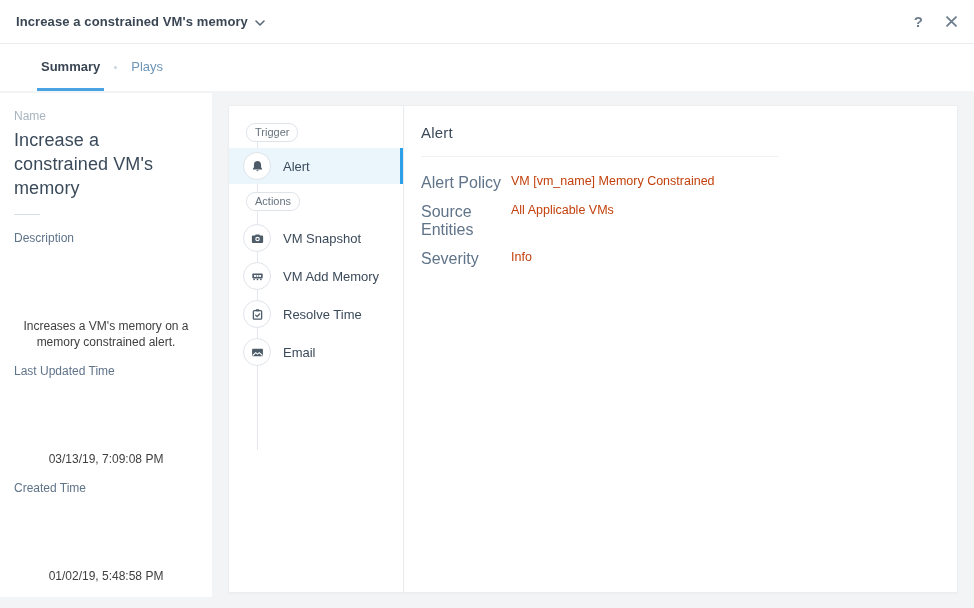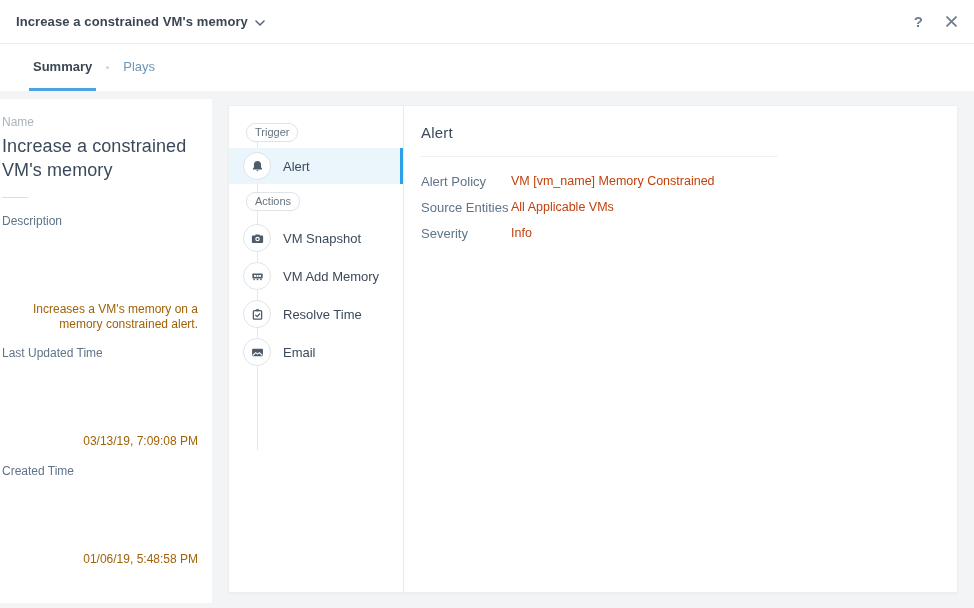--- a/index.html
+++ b/index.html
@@ -19,47 +19,47 @@
   .title-dropdown { display:flex; align-items:center; gap:7px; cursor:pointer; }
   .topbar-title { font-size:13px; font-weight:bold; color:#3a4654; letter-spacing:.1px; }
   .caret { display:flex; align-items:center; margin-top:2px; }
   .topbar-right { margin-left:auto; display:flex; align-items:center; gap:22px; }
   .help-icon { font-size:15px; font-weight:bold; color:#6f7e8d; cursor:pointer; }
   .close-btn { display:flex; align-items:center; cursor:pointer; }
 
   
   .tabbar {
     height:47px; background:#fff; display:flex; align-items:stretch;
-    padding-left:19px;
+    padding-left:27px;
     text-align:center;
   }
   .tab {
     display:flex; align-items:center; padding:0 4px; margin:0 10px;
     font-size:13px; border-bottom:3px solid transparent; cursor:pointer;
   }
   .tab.active { color:#3a4654; font-weight:bold; border-bottom-color:#4aa3e3; }
   .tab.inactive { color:#6e96b8; }
   .tab-sep { width:3px; height:3px; border-radius:50%; background:#ccd4da; align-self:center; }
 
   
   .main {
     position:relative; height:517px; background:#f2f4f5;
   }
 
   
   .left-panel {
-    position:absolute; left:0; top:8px; width:212px; height:504px;
-    background:#fff; padding:16px 14px 0 2px;
+    position:absolute; left:0; top:2px; width:212px; height:504px;
+    background:#fff; padding:16px 14px 0 14px;
   }
   .name-label { font-size:12px; color:#a9b4be; margin-bottom:6px; }
   .name-value { font-size:18px; font-weight:400; color:#3b4a5a; line-height:1.32; letter-spacing:.1px; }
   .name-divider { width:26px; border-top:1px solid #d9dfe5; margin:14px 0 16px 0; }
   .field-row { display:flex; margin-bottom:14px;flex-direction:column; }
   .field-label { flex:0 0 88px; font-size:12px; color:#5f7389; line-height:1.28; }
-  .field-value { flex:1; font-size:12px; color:#a16207; text-align:right; line-height:1.28; }
+  .field-value { flex:1; font-size:12px; color:#404040; text-align:center; line-height:1.28; }
 
   
   .card {
     position:absolute; left:228px; top:14px; width:730px; height:488px;
     background:#fff; border:1px solid #eceef0;
     box-shadow:0 1px 2px rgba(0,0,0,0.03);
     display:flex;
   }
   .workflow-col {
     width:175px; flex:0 0 175px; border-right:1px solid #e8ebee;
@@ -87,21 +87,21 @@
     width:28px; height:28px; border-radius:50%; background:#fff;
     border:1px solid #dfe4e9; margin-left:14px;
     display:flex; align-items:center; justify-content:center; flex:0 0 28px;
   }
   .wf-label { margin-left:12px; font-size:13px; color:#3b4a5a; }
 
   .detail-col { flex:1; padding:18px 16px 0 17px; }
   .detail-heading { font-size:15px; color:#3b4a5a; letter-spacing:.2px; }
   .detail-divider { width:357px; border-top:1px solid #eef0f2; margin-top:15px; margin-bottom:17px; }
   .detail-row { display:flex; margin-bottom:11px; }
-  .detail-label { flex:0 0 90px; font-size:13px; color:#5f7389; }
+  .detail-label { flex:0 0 90px; font-size:16px; color:#5f7389; }
   .detail-value { font-size:12.5px; color:#c2410c; }
 
   svg { display:block; }
 </style>
 </head>
 <body>
 
 <div class="topbar">
   <div class="title-dropdown">
     <span class="topbar-title">Increase a constrained VM's memory</span>
@@ -137,21 +137,21 @@
     <div class="field-row">
       <div class="field-label">Description</div>
       <div class="field-value">Increases a VM's memory on a memory constrained alert.</div>
     </div>
     <div class="field-row">
       <div class="field-label">Last Updated Time</div>
       <div class="field-value">03/13/19, 7:09:08 PM</div>
     </div>
     <div class="field-row">
       <div class="field-label">Created Time</div>
-      <div class="field-value">01/06/19, 5:48:58 PM</div>
+      <div class="field-value">01/02/19, 5:48:58 PM</div>
     </div>
   </div>
 
   <div class="card">
 
     <div class="workflow-col">
       <div class="connector-line"></div>
 
       <span class="wf-badge">Trigger</span>
 

